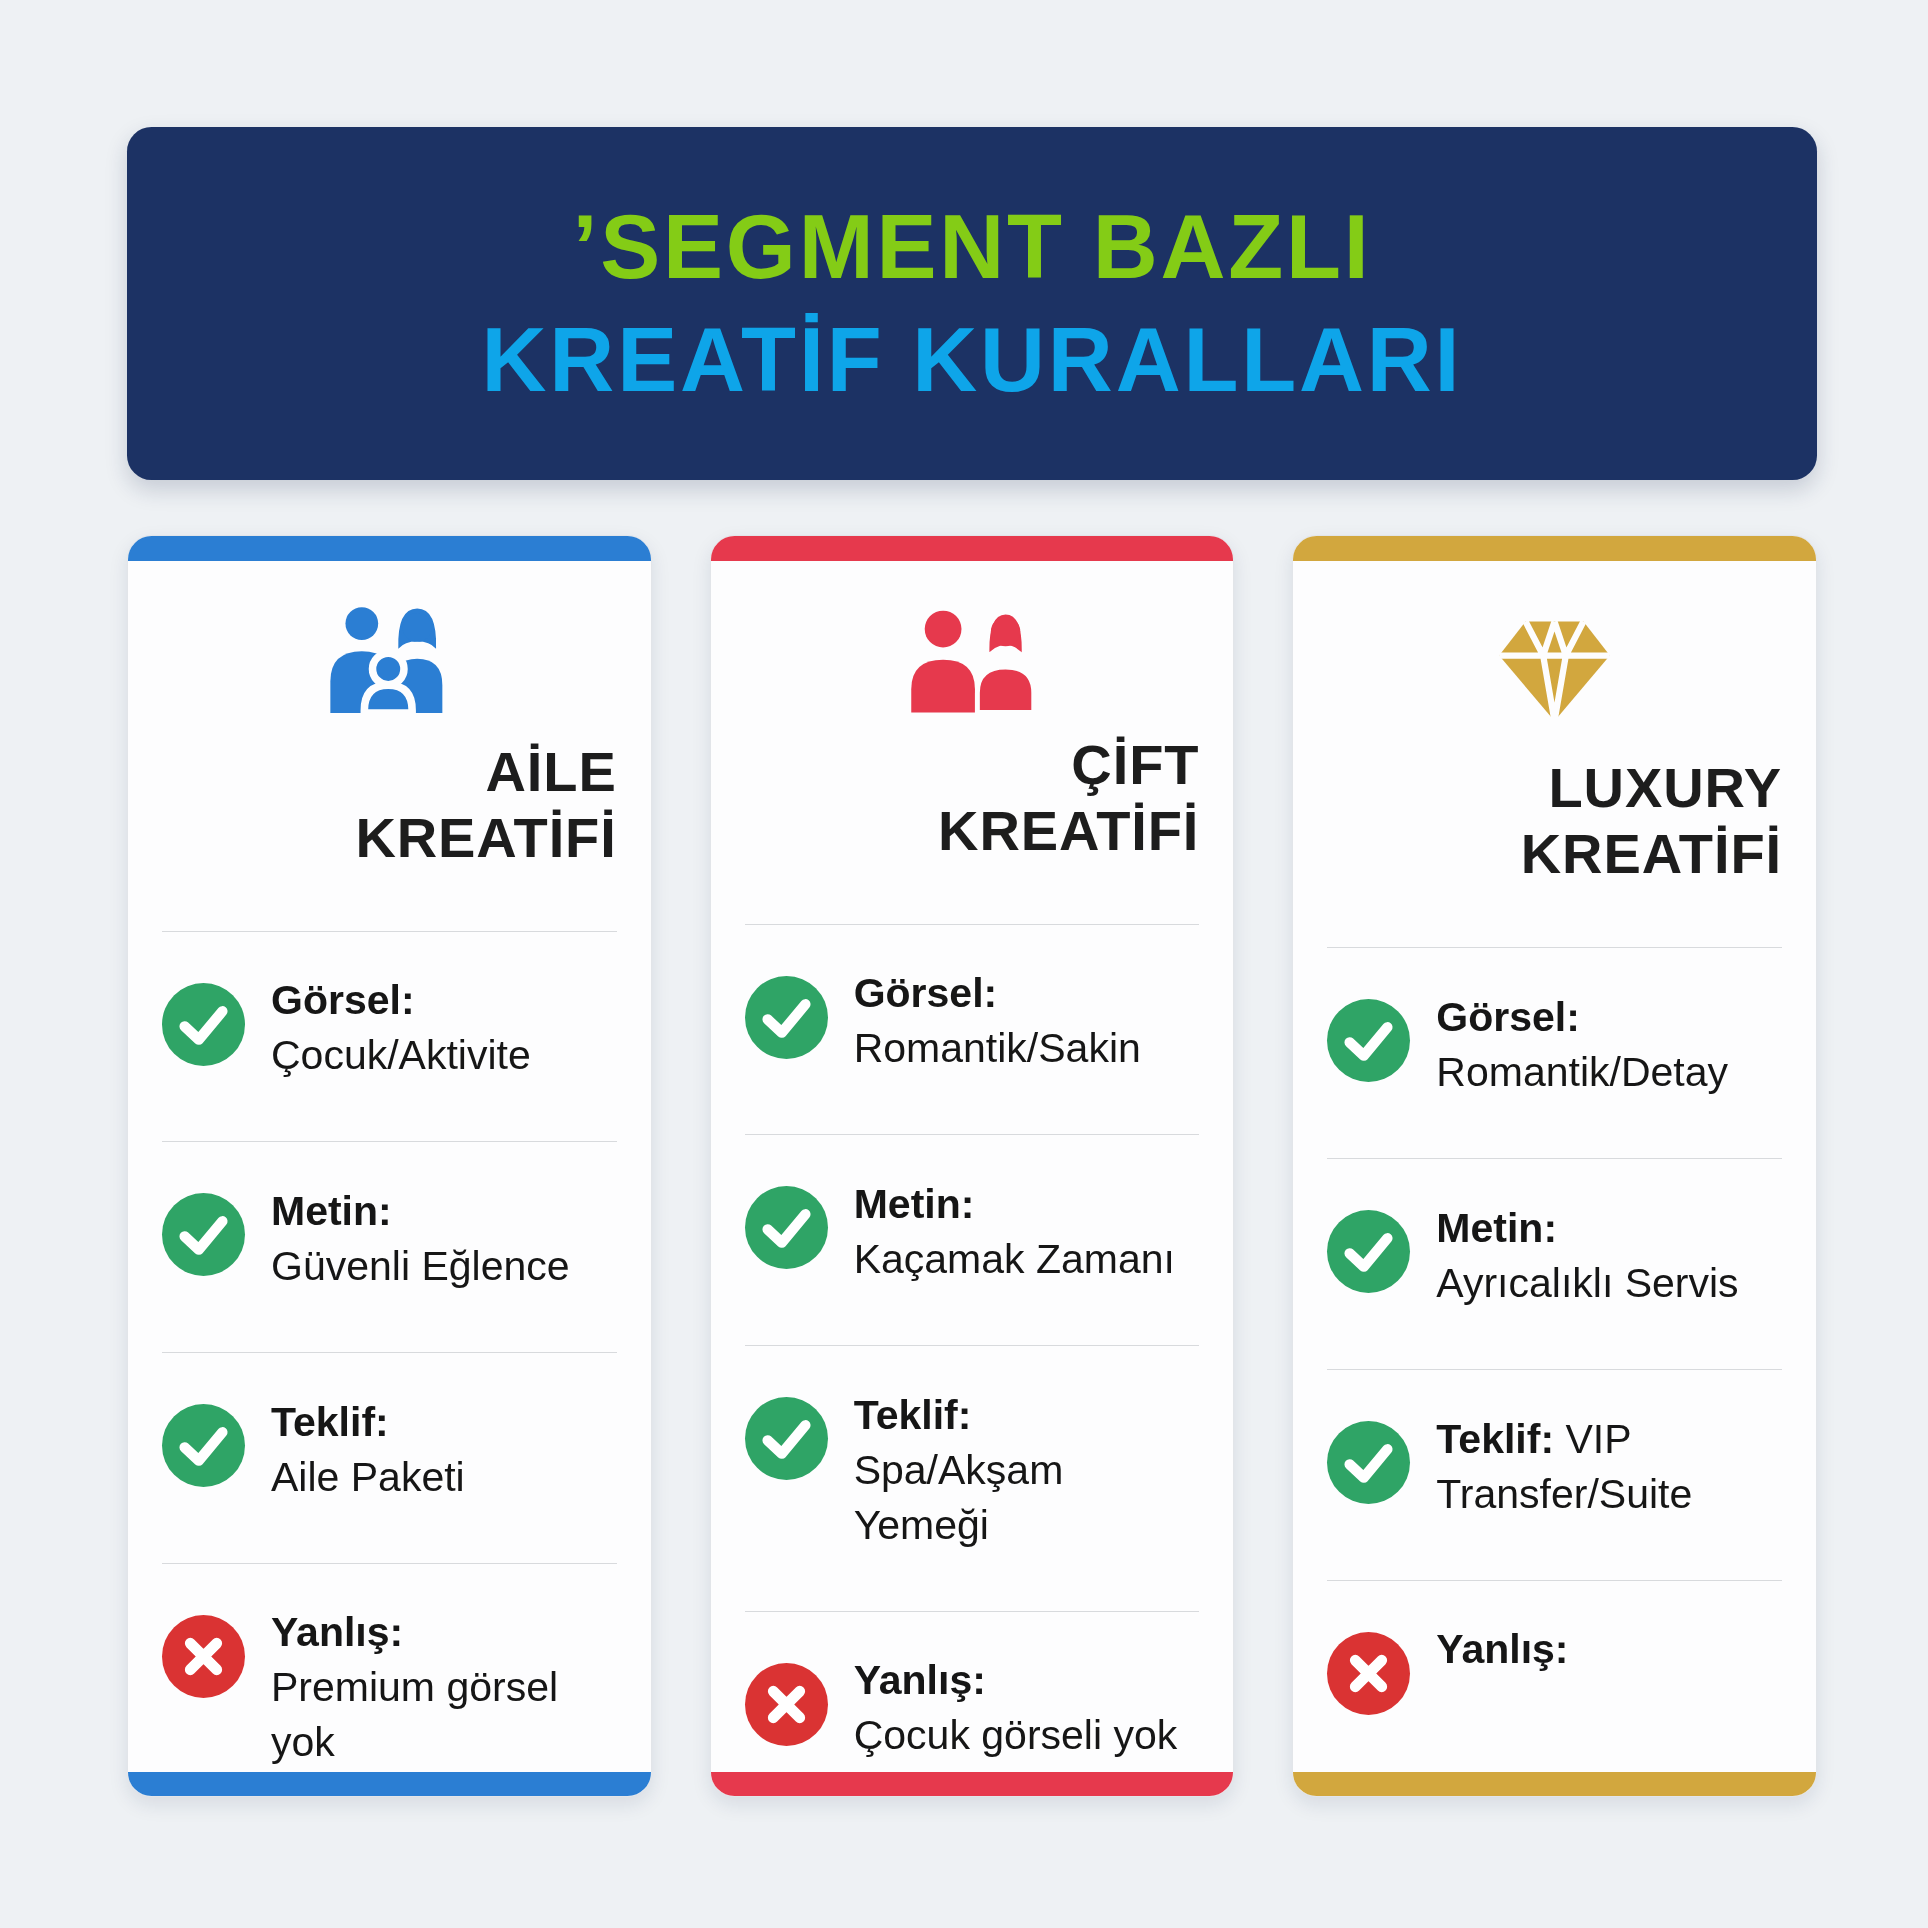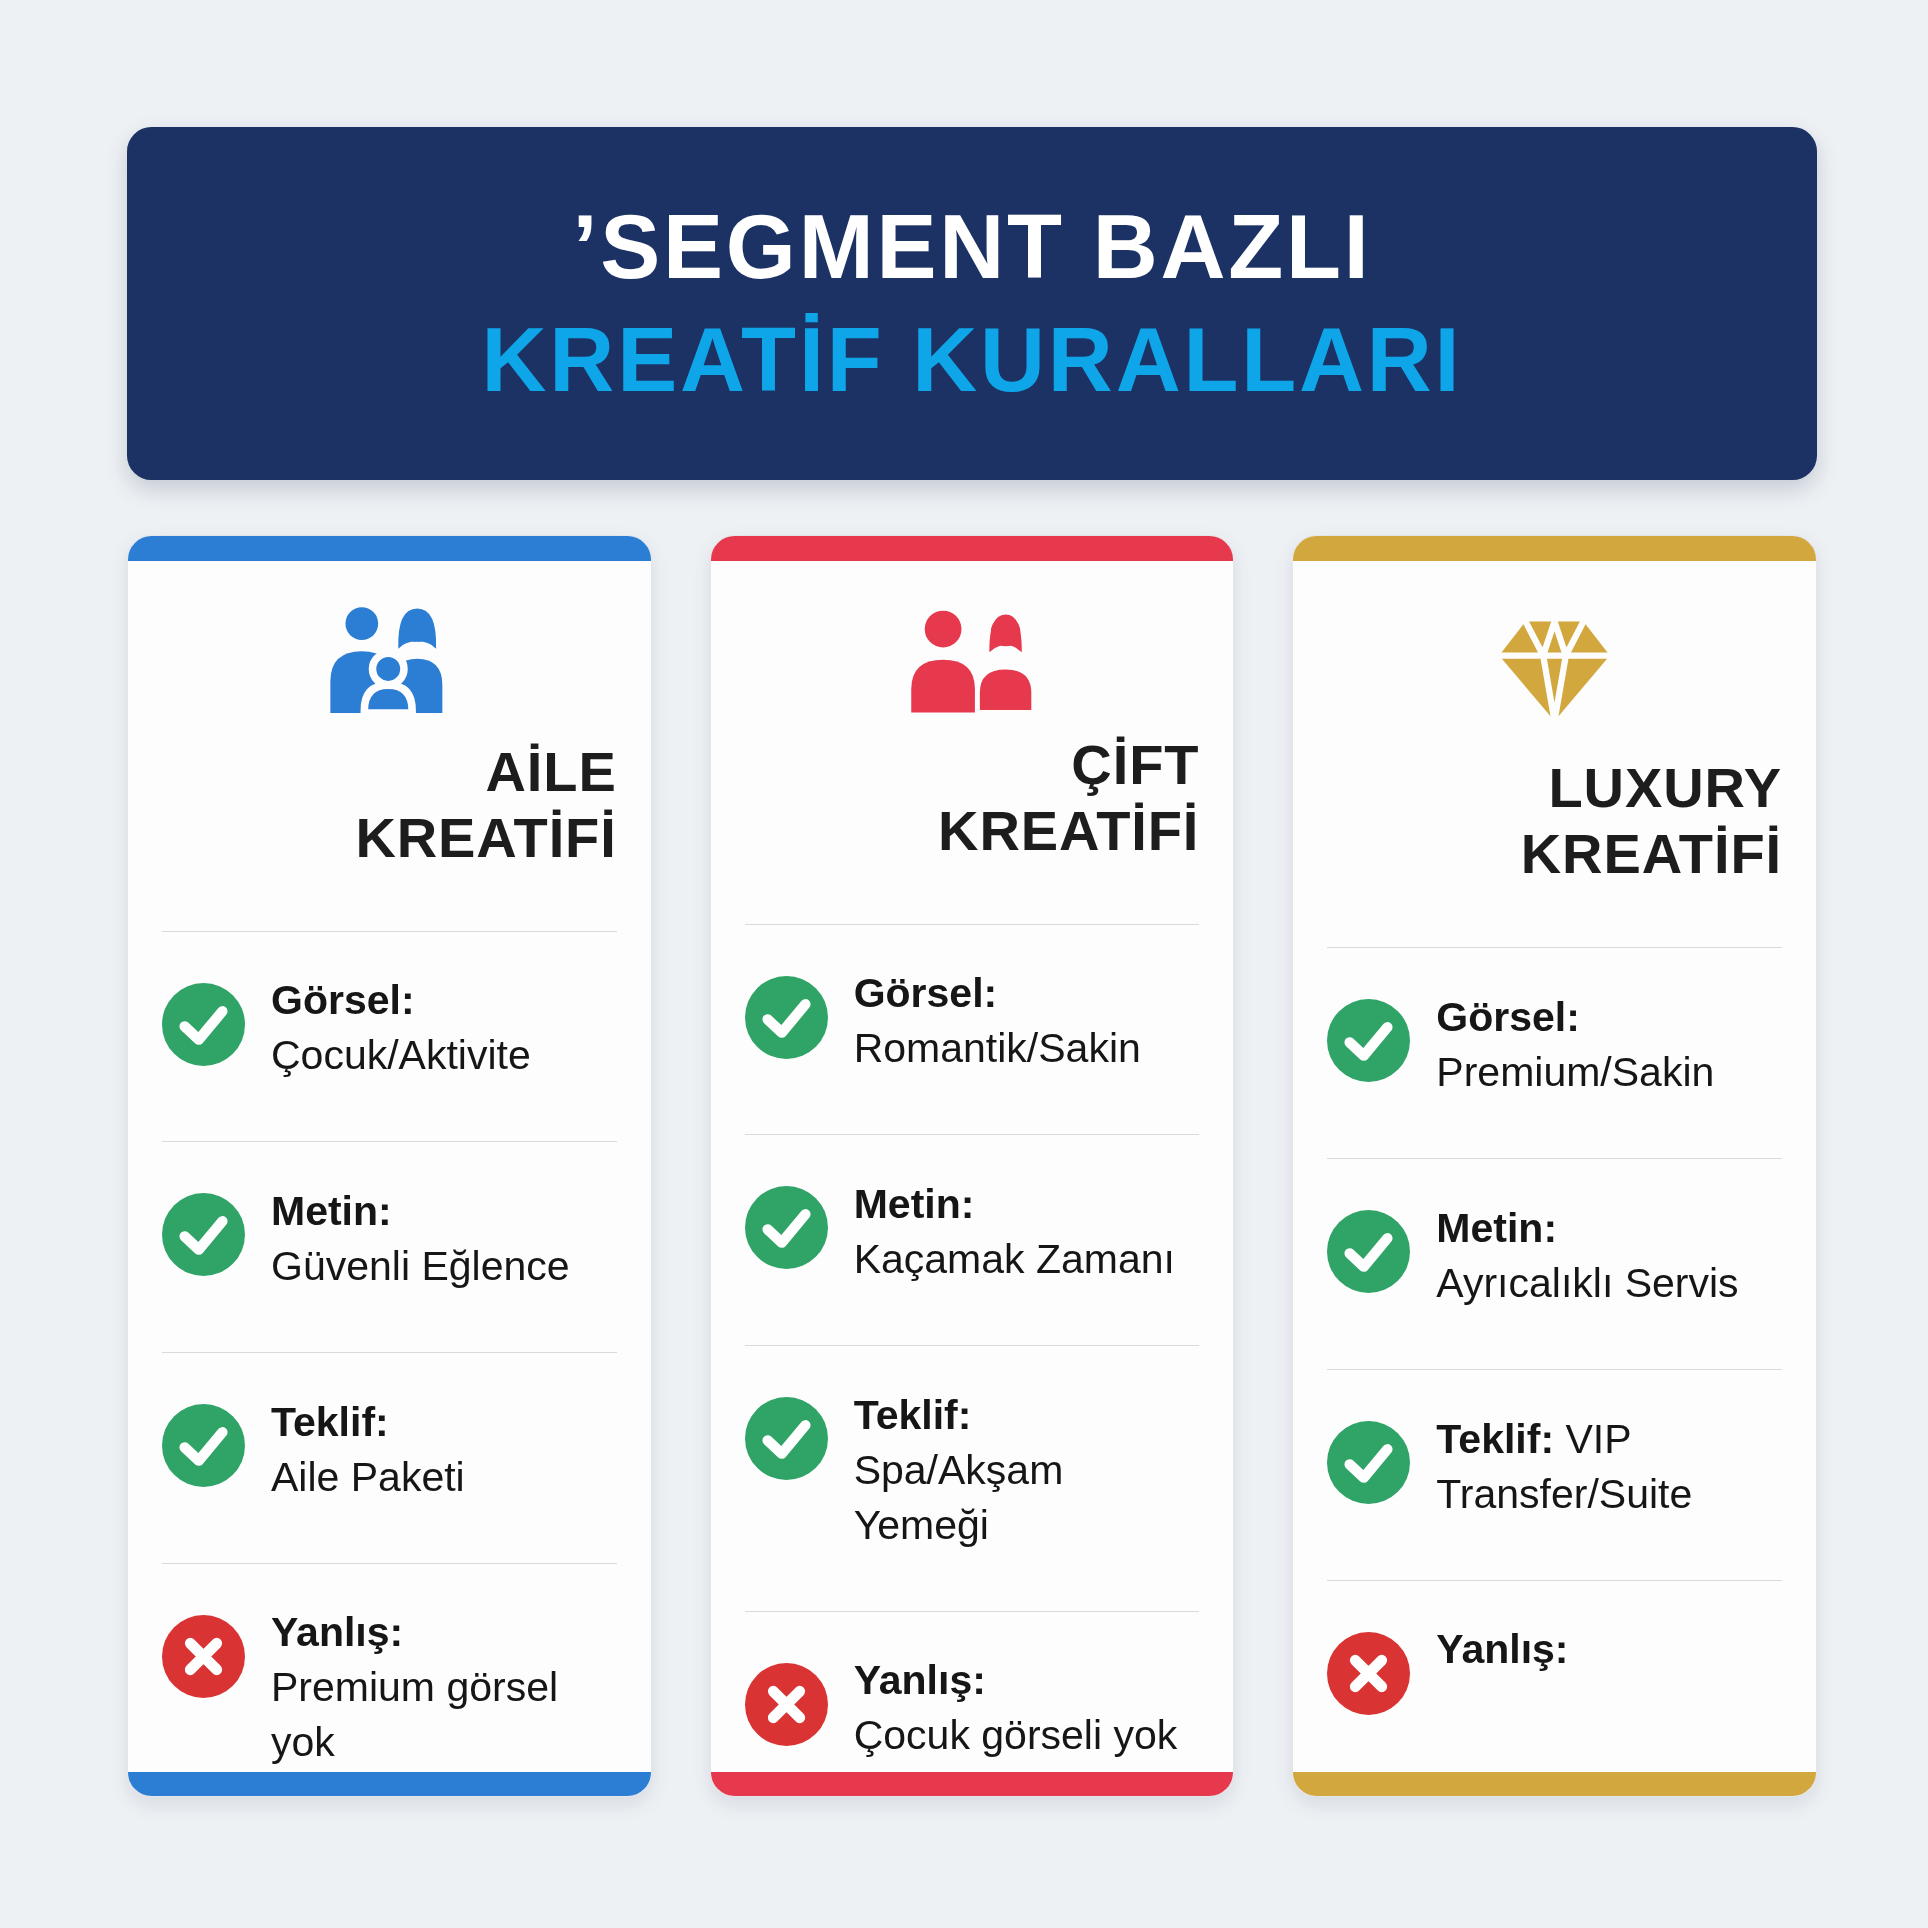--- a/index.html
+++ b/index.html
@@ -92,21 +92,21 @@
   .item-label{font-weight:bold;display:block;}
   .item-label.inline{display:inline;}
   .item-value{display:inline;}
 </style>
 </head>
 <body>
 
 <div class="page" style="background: rgb(238, 241, 244);">
 
   <div class="header" style="background: rgb(28, 50, 100);">
-    <div class="title-line" style="color: #ffffff;">’SEGMENT BAZLI</div>
+    <div class="title-line" style="color: #84cc16;">’SEGMENT BAZLI</div>
     <div class="title-line" style="color: #0ea5e9;">KREATİF KURALLARI</div>
   </div>
 
   <div class="cards">
 
     <div class="card">
       <div class="card-top" style="background: rgb(43, 126, 211);"></div>
       <div class="card-body">
         <div class="card-icon" style="color: rgb(43, 126, 211);">
           <svg viewBox="0 0 120 95" width="151" height="120" fill="currentColor">
@@ -254,21 +254,21 @@
         </div>
         <div class="items">
           <div class="item">
             <span class="badge" style="background: rgb(47, 164, 102);">
               <svg viewBox="0 0 88 88" fill="none">
                   <path d="M24 46 L39 60 L64 30" stroke="#fff" stroke-width="11" stroke-linecap="round" stroke-linejoin="round"></path>
                 </svg>
             </span>
             <div class="item-text">
               <span class="item-label">Görsel:</span>
-              <span class="item-value">Premium/Sakin</span>
+              <span class="item-value">Romantik/Detay</span>
             </div>
           </div>
           <div class="item">
             <span class="badge" style="background: rgb(47, 164, 102);">
               <svg viewBox="0 0 88 88" fill="none">
                   <path d="M24 46 L39 60 L64 30" stroke="#fff" stroke-width="11" stroke-linecap="round" stroke-linejoin="round"></path>
                 </svg>
             </span>
             <div class="item-text">
               <span class="item-label">Metin:</span>

